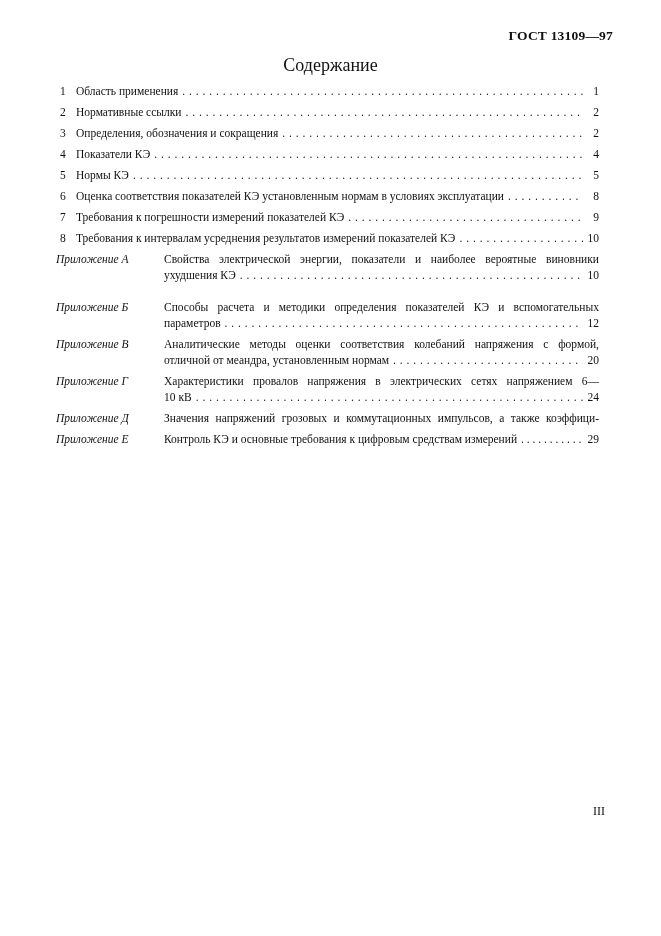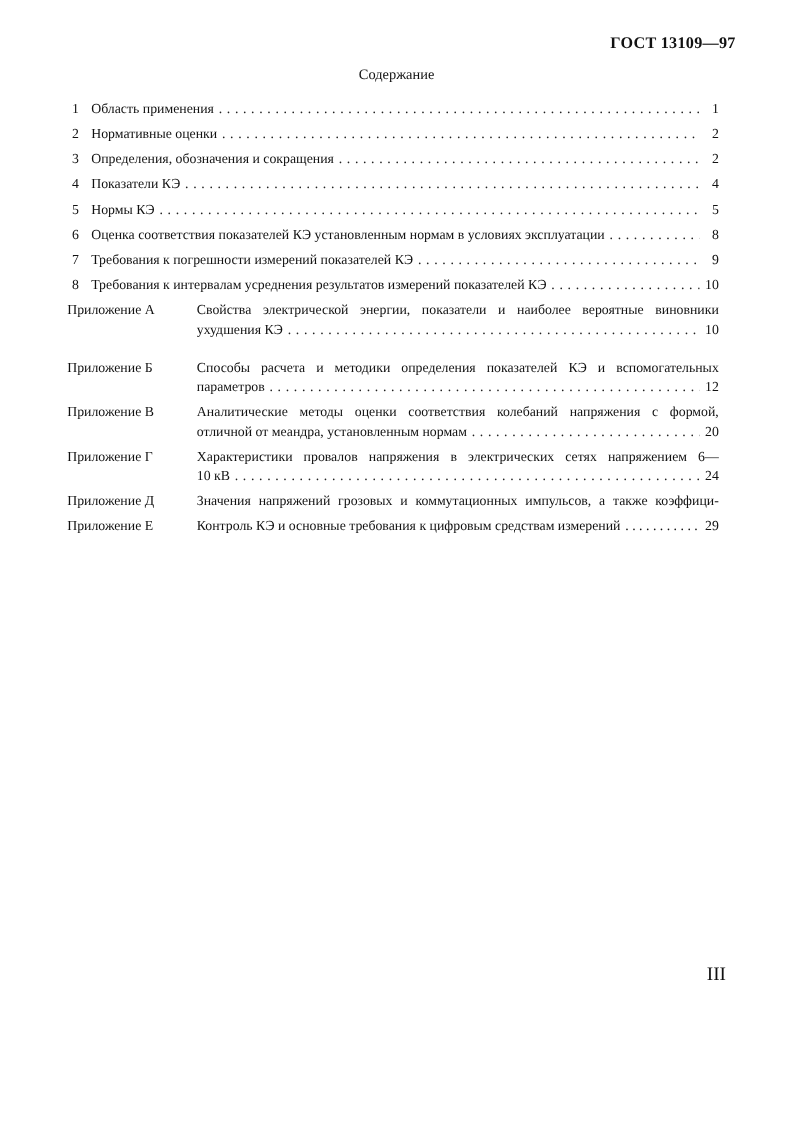--- a/index.html
+++ b/index.html
@@ -23,21 +23,21 @@
       font-size: 13.5px;
       letter-spacing: 0.2px;
       margin-left: 28px;
     }
     .toc-title {
       position: absolute;
       top: 55px;
       left: 0;
       width: 661px;
       text-align: center;
-      font-size: 12px;
+      font-size: 18px;
     }
     .toc {
       position: absolute;
       top: 83px;
       left: 60px;
       width: 539px;
       font-size: 11.5px;
       line-height: 16px;
     }
     .toc-row {
@@ -74,60 +74,61 @@
       margin-bottom: 5px;
     }
     .app-row .first-line {
       display: flex;
       white-space: nowrap;
       margin-left: -4px;
     }
     .app-row .prefix {
       flex: 0 0 auto;
       width: 108px;
+      font-style: italic;
     }
     .app-row .first-text {
       flex: 1 1 auto;
       text-align: justify;
       text-align-last: justify;
     }
     .app-row .cont-line {
       display: flex;
       align-items: baseline;
       margin-left: 104px;
       white-space: nowrap;
     }
     .app-row.single .first-line {
       align-items: flex-start;
     }
     .page-number {
       position: absolute;
       top: 804px;
       right: 56px;
-      font-size: 16px;
+      font-size: 12px;
     }
   </style>
 </head>
 <body>
 
 <div class="header-code">ГОСТ 13109—97</div>
 
 <div class="toc-title">Содержание</div>
 
 <div class="toc">
 
   <div class="toc-row">
     <span class="num">1</span>
     <span class="label">Область применения</span>
     <span class="dots"></span>
     <span class="page">1</span>
   </div>
   <div class="toc-row">
     <span class="num">2</span>
-    <span class="label">Нормативные оценки</span>
+    <span class="label">Нормативные ссылки</span>
     <span class="dots"></span>
     <span class="page">2</span>
   </div>
   <div class="toc-row">
     <span class="num">3</span>
     <span class="label">Определения, обозначения и сокращения</span>
     <span class="dots"></span>
     <span class="page">2</span>
   </div>
   <div class="toc-row">

